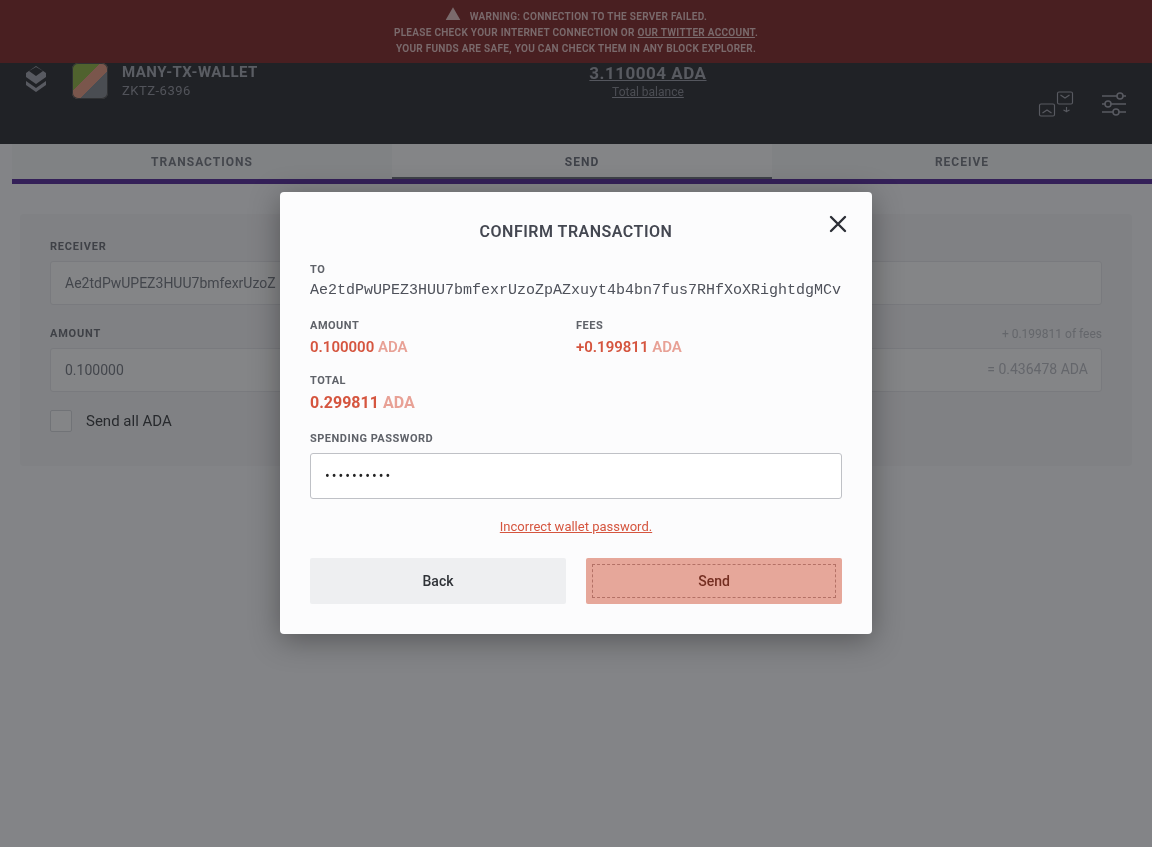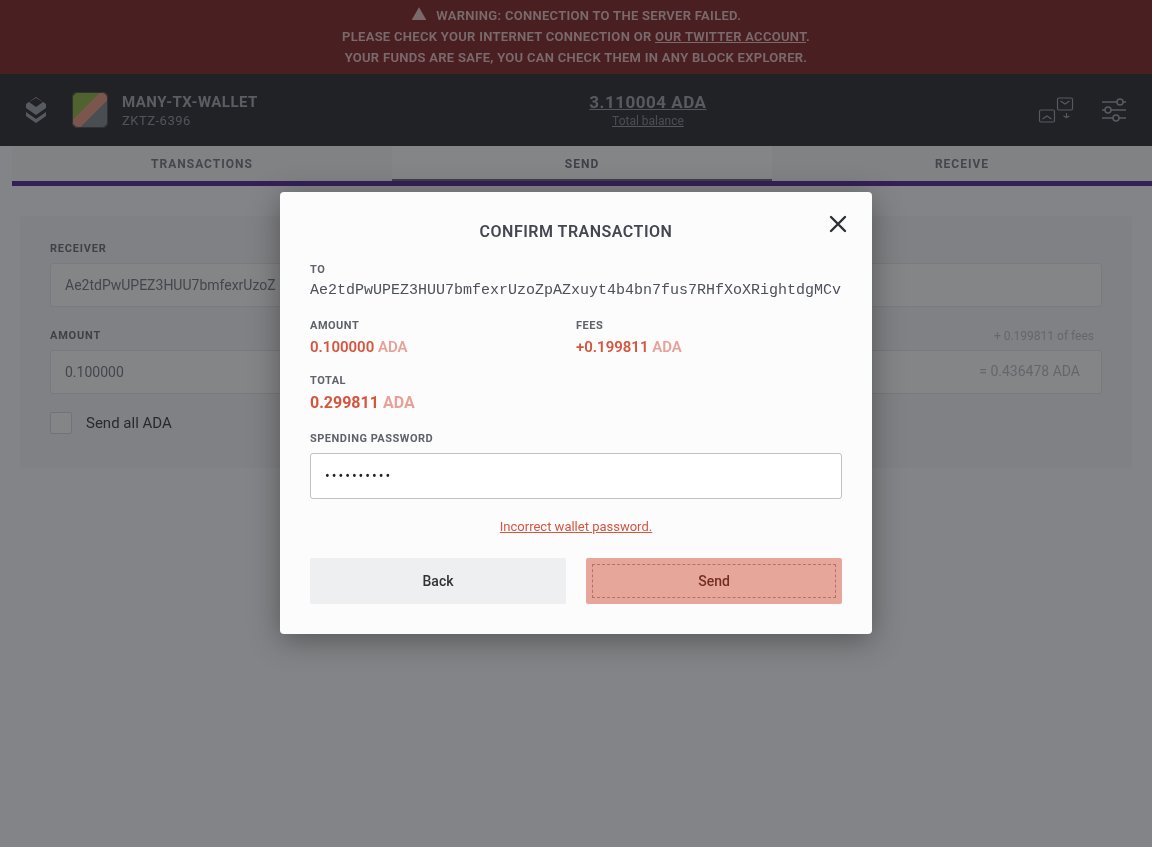--- a/index.html
+++ b/index.html
@@ -1,24 +1,24 @@
 <!DOCTYPE html>
 <html><head>
   <meta charset="utf-8">
   <style>
     * { margin:0; padding:0; box-sizing:border-box; font-family: -apple-system, BlinkMacSystemFont, "Segoe UI", Roboto, Helvetica, Arial, sans-serif; }
     body { width:1152px; height:847px; background:#FAFBFC; position:relative; overflow:hidden; color:#5E6066; }
 
     
-    .warning-banner { background:#7B1C1C; color:#E6C1C1; text-align:center; font-size:13px; font-weight:600; padding:6px 20px; line-height:1.6; letter-spacing:.3px; }
+    .warning-banner { background:#7B1C1C; color:#E6C1C1; text-align:center; font-size:10px; font-weight:600; padding:6px 20px; line-height:1.6; letter-spacing:.3px; }
     .warning-banner a { color:#E6C1C1; text-decoration:underline; }
     .warning-banner .warning-icon { display:inline-block; width:16px; height:16px; vertical-align:-2px; margin-right:6px; }
 
     
-    .header { background:#212327; height:72px; display:flex; align-items:center; padding:0 20px; color:#9395A0; }
+    .header { background:#212327; height:81px; display:flex; padding:0 20px; color:#9395A0; }
     .logo-icon { width:32px; height:32px; margin-right:20px; flex:none; }
     .wallet-avatar { width:36px; height:36px; border-radius:6px; margin-right:14px; flex:none;
       background:linear-gradient(135deg,#8BAF39 0%,#8BAF39 40%,#E6967A 40%,#E6967A 60%,#7D8087 60%,#7D8087 100%);
       box-shadow:0 0 0 1px #444 inset; }
     .wallet-name-block { display:flex; flex-direction:column; }
     .wallet-name { font-weight:700; letter-spacing:.5px; font-size:15px; color:#A1A4AE; }
     .wallet-id { font-size:13px; color:#8D8F99; margin-top:2px; letter-spacing:.5px; }
     .balance-block { flex:1; text-align:center;text-decoration:underline; }
     .balance-value { font-size:17px; font-weight:700; color:#9B9DA7; letter-spacing:.5px; }
     .balance-label { font-size:12px; color:#7F818A; margin-top:2px; }
@@ -29,21 +29,21 @@
     .tabs { display:flex; height:40px; background:#F4F5F6; border-bottom:5px solid #4c1d95;margin-left:12px; }
     .tab { flex:1; display:flex; align-items:center; justify-content:center; font-size:12px; font-weight:700; letter-spacing:1px; color:#6E727A; cursor:pointer; }
     .tab.active { background:#FCFCFD; color:#636771; box-shadow:0 -2px 0 #636771 inset; }
 
     
     .send-panel { background:#F3F4F5; border-radius:4px; margin:30px 20px; padding:26px 30px 34px; }
     .field-label { font-size:11px; font-weight:700; letter-spacing:.8px; color:#64676F; margin-bottom:8px; }
     .text-input { width:100%; height:44px; background:#FCFCFD; border:1px solid #E4E5E8; border-radius:3px; padding:0 14px; font-size:14px; color:#6E727A; outline:none; font-family:inherit; }
     .amount-row { display:flex; gap:16px; margin-top:22px; }
     .amount-col { flex:1; position:relative; }
-    .equals-block { position:absolute; right:8px; top:0; text-align:right; }
+    .equals-block { position:absolute; right:0; top:0; text-align:right; }
     .equals-fees { font-size:12px; color:#B7B9BF; }
     .equals-total-wrapper { margin-top:6px; height:44px; display:flex; align-items:center; justify-content:flex-end; padding-right:14px; pointer-events:none; }
     .equals-total { font-size:14px; color:#B7B9BF; }
     .amount-field-wrap { position:relative; }
     .checkbox-row { display:flex; align-items:center; gap:14px; margin-top:18px; }
     .checkbox { width:22px; height:22px; border:1px solid #D3D5D9; background:#FCFCFD; border-radius:2px; cursor:pointer; }
     .checkbox-label { font-size:15px; color:#303236; }
 
     
     .overlay { position:absolute; inset:0; background:rgba(33,35,39,0.55); display:flex; align-items:flex-start; justify-content:center; padding-top:192px; }

